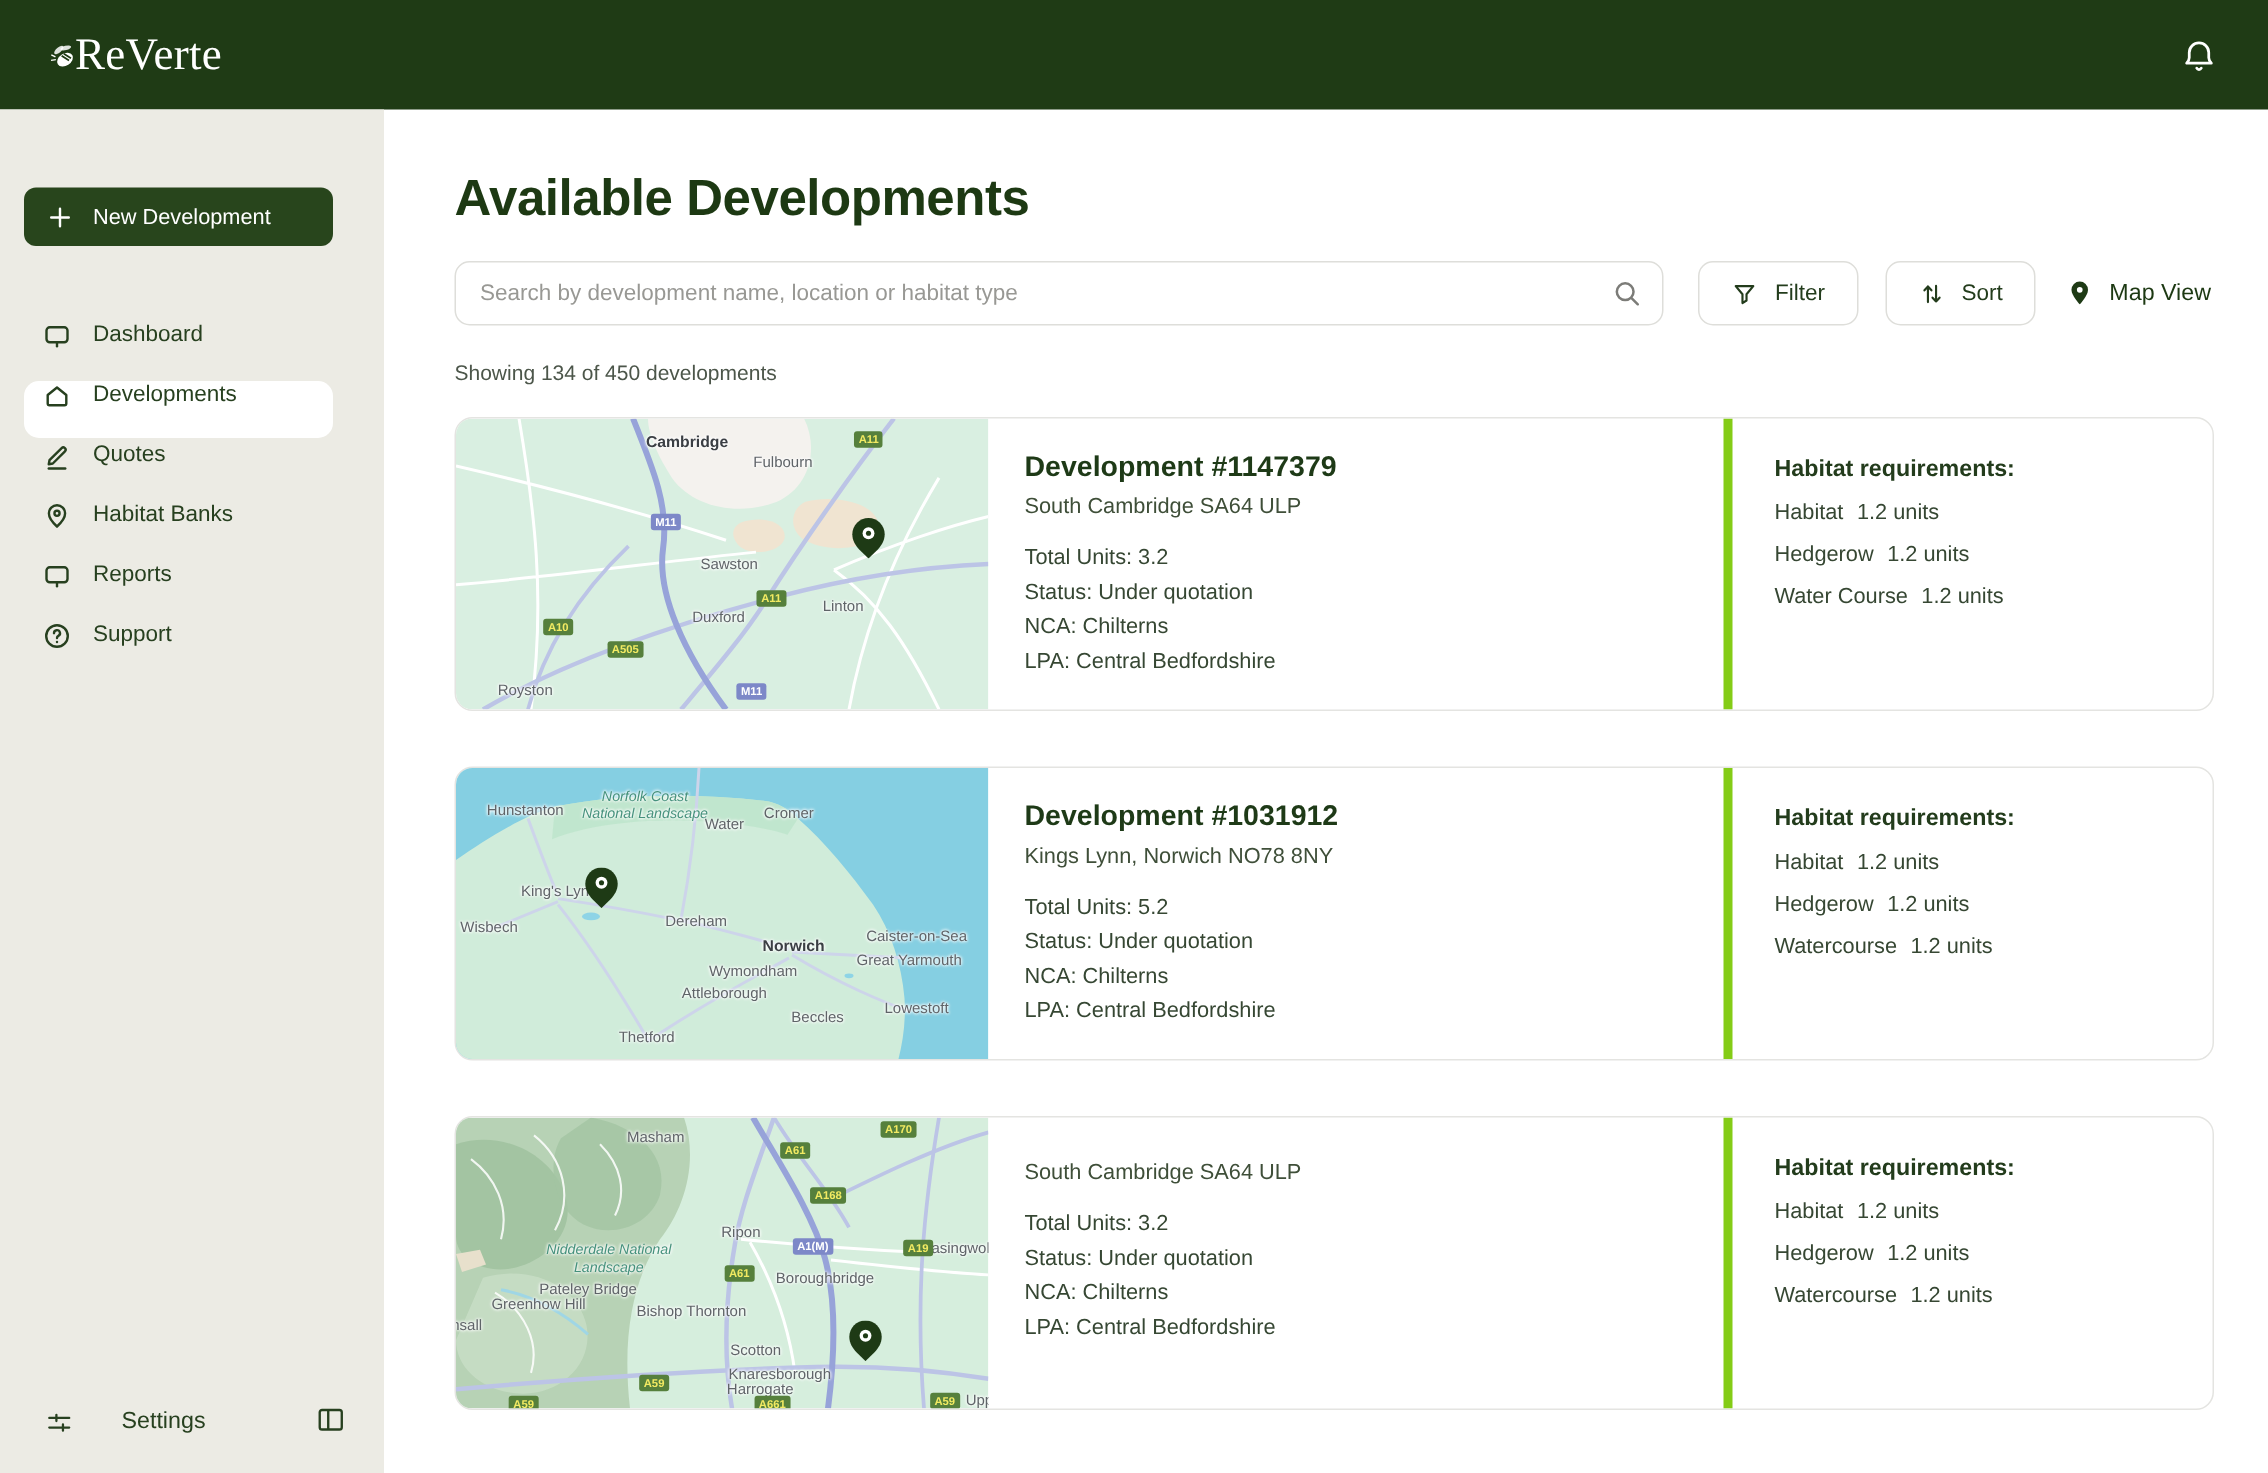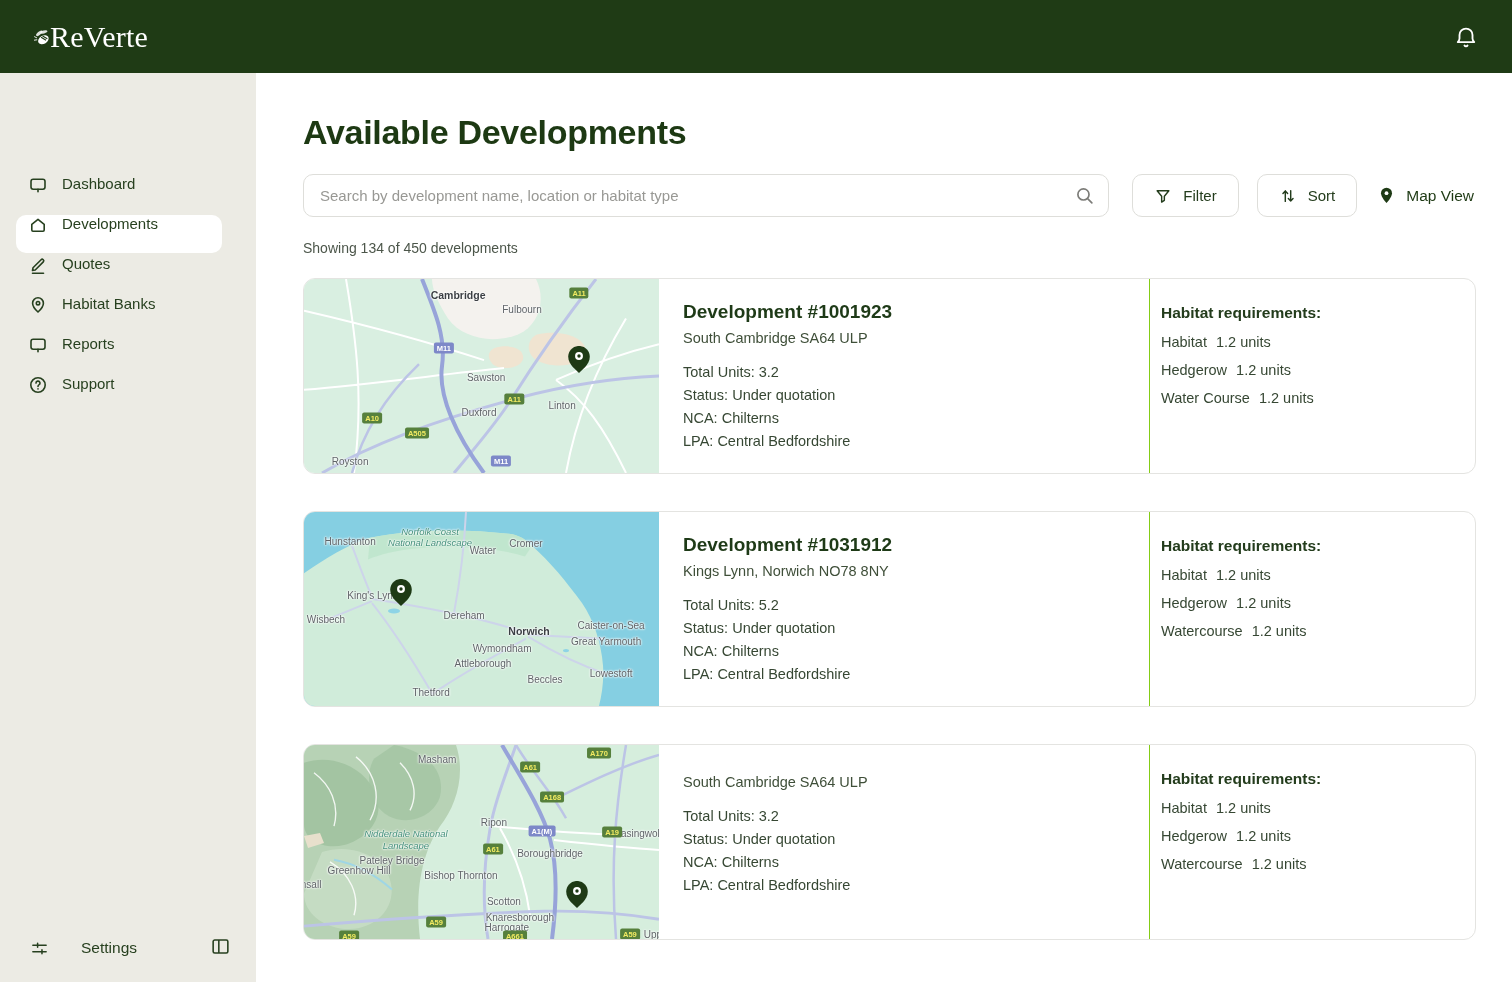--- a/index.html
+++ b/index.html
@@ -59,21 +59,21 @@
   .badge-a { background:#56803c; color:#f2ea62; }
   .badge-m { background:#7d88c8; color:#ffffff; }
   .map-pin { position:absolute; transform:translate(-50%,-55%); }
 
   .card-details { flex:1; padding:22px 24px; }
   .card-title { font-size:19px; font-weight:700; color:#1e3a17; }
   .card-location { font-size:14.5px; color:#3f4f39; margin-top:7px; }
   .card-lines { margin-top:15px; }
   .card-lines div { font-size:14.5px; color:#364733; line-height:23px; }
 
-  .card-habitat { width:326px; flex:none; border-left:1px solid #84cc16; padding:25px 11px;margin-left:37px; }
+  .card-habitat { width:326px; flex:none; border-left:6px solid #84cc16; padding:25px 28px;margin-left:37px; }
   .habitat-heading { font-size:15.5px; font-weight:700; color:#233c1c; }
   .req-row { margin-top:12px; font-size:14.5px; color:#364733; display:flex; }
   .req-row .req-val { margin-left:9px; }
 </style>
 </head>
 <body>
 
 <header class="app-header">
   <div class="logo">
     <span style="display:flex;">
@@ -95,20 +95,26 @@
     <svg width="26" height="26" viewBox="0 0 24 24" fill="none" stroke="#ffffff" stroke-width="1.7" stroke-linejoin="round" stroke-linecap="round">
       <path d="M18 10.2a6 6 0 0 0-12 0v3.2c0 1.5-.8 2.4-1.6 3.3h15.2c-.8-.9-1.6-1.8-1.6-3.3z"></path>
       <path d="M10.6 19.8a1.6 1.6 0 0 0 2.8 0"></path>
     </svg>
   </button>
 </header>
 
 <div class="shell">
 
   <aside class="sidebar">
+    <button class="new-dev-btn">
+      <svg width="18" height="18" viewBox="0 0 20 20" stroke="#fff" stroke-width="1.8" stroke-linecap="round">
+        <path d="M10 3.5v13M3.5 10h13" fill="none"></path>
+      </svg>
+      <span>New Development</span>
+    </button>
 
     <nav class="nav">
       <div class="nav-item">
         <svg class="ni" viewBox="0 0 20 20" fill="none" stroke="#27401f" stroke-width="1.6" stroke-linecap="round">
           <rect x="3" y="4.2" width="14" height="10" rx="2.2"></rect>
             <path d="M10 14.4v2.4"></path>
         </svg>
         <span>Dashboard</span>
       </div>
       <div class="nav-item active">
@@ -232,21 +238,21 @@
             <span class="map-badge badge-a" style="left: 19.2%; top: 71.9%;">A10</span>
             <span class="map-badge badge-a" style="left: 31.8%; top: 79.6%;">A505</span>
             <span class="map-badge badge-m" style="left: 55.5%; top: 93.9%;">M11</span>
             <div class="map-pin" style="left: 77.5%; top: 43.4%;"><svg width="22" height="27" viewBox="0 0 24 30">
                 <path fill="#1e3a15" d="M12 0C5.4 0 0 5.4 0 12c0 4.6 2.4 8.3 5.1 11.3L12 30l6.9-6.7C21.6 20.3 24 16.6 24 12 24 5.4 18.6 0 12 0z"></path>
                 <circle cx="12" cy="11.2" r="4.4" fill="#ffffff"></circle>
                 <circle cx="12" cy="11.2" r="1.9" fill="#1e3a15"></circle>
               </svg></div>
           </div>
         <div class="card-details">
-          <h2 class="card-title">Development #1001923</h2>
+          <h2 class="card-title">Development #1147379</h2>
           <div class="card-location">South Cambridge SA64 ULP</div>
           <div class="card-lines">
             <div>Total Units: 3.2</div>
             <div>Status: Under quotation</div>
             <div>NCA: Chilterns</div>
             <div>LPA: Central Bedfordshire</div>
           </div>
         </div>
         <div class="card-habitat">
           <h3 class="habitat-heading">Habitat requirements:</h3>

